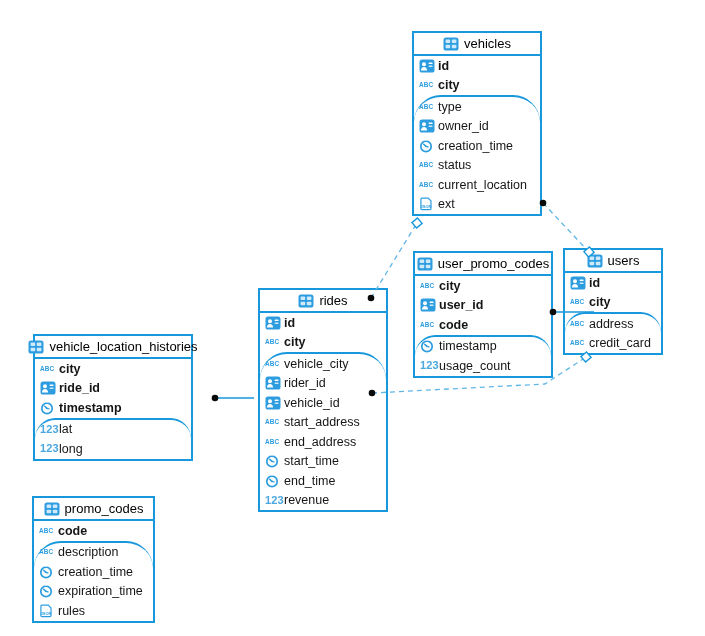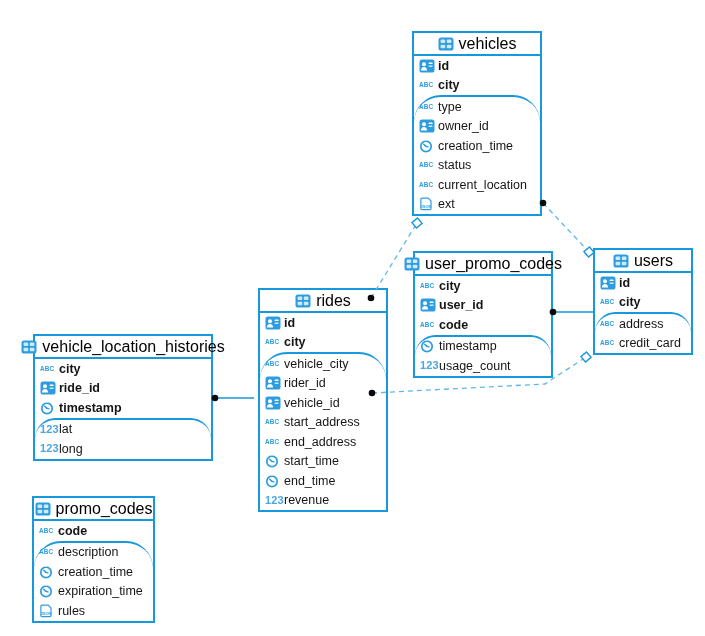--- a/index.html
+++ b/index.html
@@ -13,21 +13,21 @@
   .canvas{
     position:relative;width:705px;height:636px;background:#ffffff;
     font-family:"Liberation Sans",sans-serif;overflow:hidden;
   }
   .table-node{
     position:absolute;background:#ffffff;border:2px solid var(--accent);
     z-index:1;box-sizing:border-box;
   }
   .tbl-header{
     height:21px;display:flex;align-items:center;justify-content:center;gap:5px;
-    border-bottom:2px solid var(--accent);font-size:16px;color:#000;padding:0 4px;
+    border-bottom:2px solid var(--accent);font-size:13px;color:#000;padding:0 4px;
     white-space:nowrap;
   }
   .tbl-name{white-space:nowrap;}
   .section.cols{border-top:2px solid var(--accent);border-radius:27px;}
   .row{
     height:19.5px;display:flex;align-items:center;padding:0 4px 0 5px;
     font-size:12.5px;color:var(--text);white-space:nowrap;text-align:center;
   }
   .section.pk .row .label{font-weight:700;}
   .icon-cell{width:19px;flex:none;display:flex;align-items:center;justify-content:flex-start;}
@@ -181,21 +181,21 @@
           <span class="label">timestamp</span>
         </div>
         <div class="row">
           <span class="icon-cell">
             <span class="txt-icon num">123</span>
           </span>
           <span class="label">usage_count</span>
         </div>
       </div>
     </div>
-    <div class="table-node" style="left: 593px; top: 248px; width: 100px;">
+    <div class="table-node" style="left: 563px; top: 248px; width: 100px;">
       <div class="tbl-header">
         <span class="icon-cell" style="width:auto">
           <svg width="16" height="14" viewBox="0 0 16 14">
             <rect x="0.5" y="0.5" width="15" height="13" rx="2.6" fill="var(--icon)"></rect>
             <rect x="2.6" y="2.6" width="4.6" height="3.4" rx="0.8" fill="#cfeafa"></rect>
             <rect x="8.8" y="2.6" width="4.6" height="3.4" rx="0.8" fill="#cfeafa"></rect>
             <rect x="2.6" y="7.8" width="4.6" height="3.4" rx="0.8" fill="#cfeafa"></rect>
             <rect x="8.8" y="7.8" width="4.6" height="3.4" rx="0.8" fill="#cfeafa"></rect>
           </svg>
         </span>
@@ -335,21 +335,21 @@
           <span class="label">end_time</span>
         </div>
         <div class="row">
           <span class="icon-cell">
             <span class="txt-icon num">123</span>
           </span>
           <span class="label">revenue</span>
         </div>
       </div>
     </div>
-    <div class="table-node" style="left: 33px; top: 334px; width: 180px;">
+    <div class="table-node" style="left: 33px; top: 334px; width: 160px;">
       <div class="tbl-header">
         <span class="icon-cell" style="width:auto">
           <svg width="16" height="14" viewBox="0 0 16 14">
             <rect x="0.5" y="0.5" width="15" height="13" rx="2.6" fill="var(--icon)"></rect>
             <rect x="2.6" y="2.6" width="4.6" height="3.4" rx="0.8" fill="#cfeafa"></rect>
             <rect x="8.8" y="2.6" width="4.6" height="3.4" rx="0.8" fill="#cfeafa"></rect>
             <rect x="2.6" y="7.8" width="4.6" height="3.4" rx="0.8" fill="#cfeafa"></rect>
             <rect x="8.8" y="7.8" width="4.6" height="3.4" rx="0.8" fill="#cfeafa"></rect>
           </svg>
         </span>

